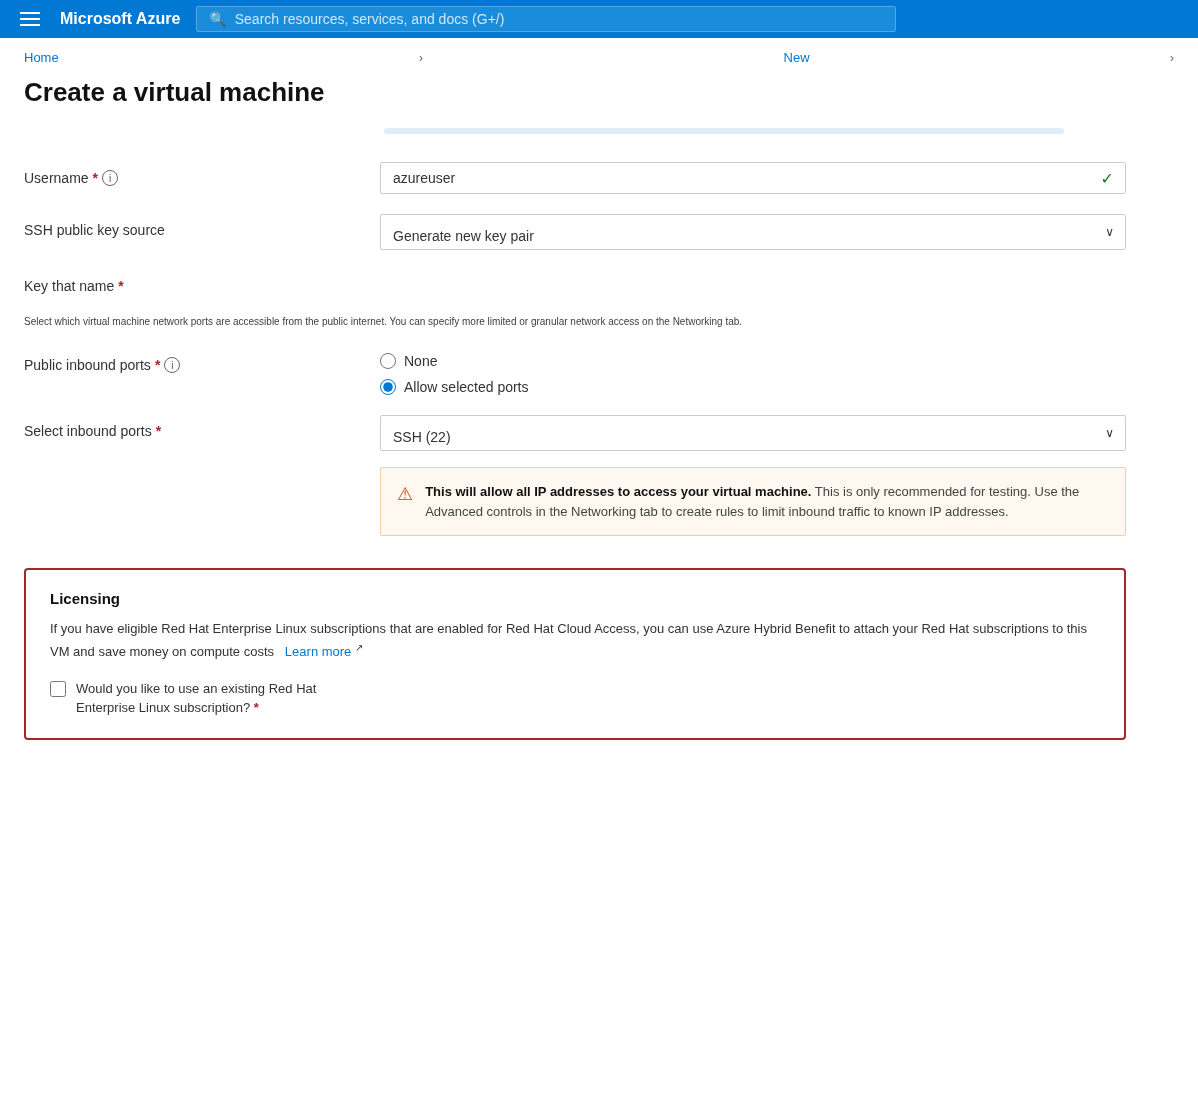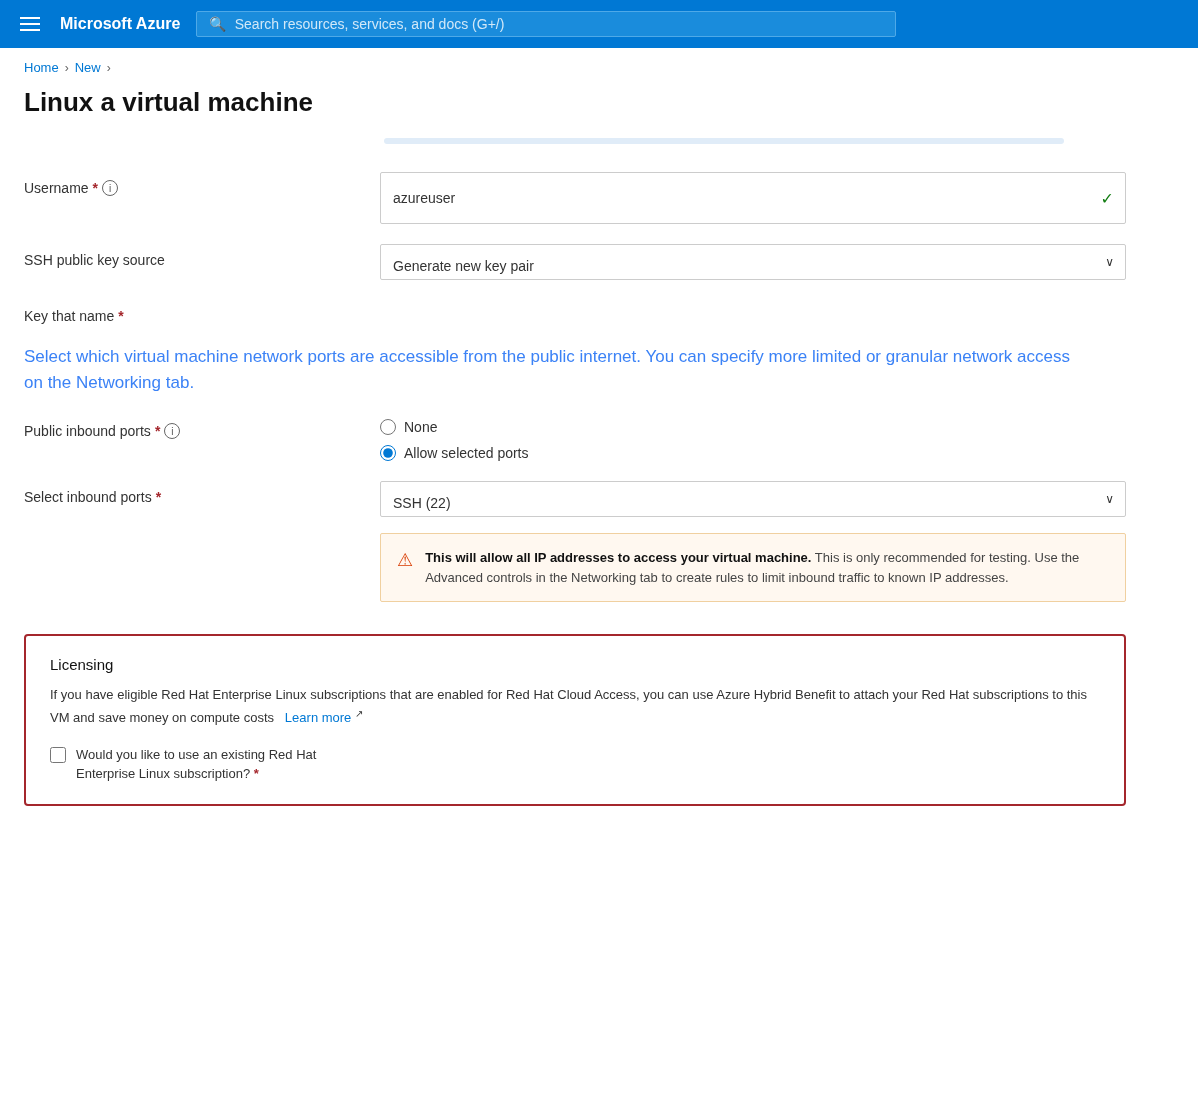--- a/index.html
+++ b/index.html
@@ -4,21 +4,21 @@
   <style>
     * { box-sizing: border-box; margin: 0; padding: 0; }
     body { font-family: 'Segoe UI', Arial, sans-serif; font-size: 14px; color: #333; background: #fff; }
 
     
     .top-nav {
       background: #0078d4;
       display: flex;
       align-items: center;
       padding: 0 16px;
-      height: 48px;
+      height: 38px;
       gap: 16px;
     }
     .hamburger {
       color: white;
       font-size: 18px;
       cursor: pointer;
       display: flex;
       flex-direction: column;
       gap: 4px;
       padding: 4px;
@@ -57,20 +57,21 @@
     .search-bar input::placeholder { color: rgba(255,255,255,0.8); }
     .search-icon-svg { color: rgba(255,255,255,0.9); font-size: 14px; }
 
     
     .breadcrumb {
       display: flex;
       align-items: center;
       padding: 12px 24px 8px;
       gap: 6px;
       font-size: 13px;
+      justify-content: space-between;
     }
     .breadcrumb a { color: #0078d4; text-decoration: none; }
     .breadcrumb-sep { color: #666; font-size: 12px; }
 
     
     .page-title {
       padding: 4px 24px 20px;
       font-size: 26px;
       font-weight: 600;
       color: #111;
@@ -118,21 +119,21 @@
       height: 16px;
       border: 1px solid #666;
       border-radius: 50%;
       font-size: 10px;
       color: #555;
       cursor: pointer;
     }
     .form-control-wrap { flex: 1; }
     .form-input {
       width: 100%;
-      height: 52px;
+      height: 32px;
       border: 1px solid #ccc;
       border-radius: 2px;
       padding: 0 12px;
       font-size: 14px;
       outline: none;
       color: #333;
     }
     .input-with-check {
       position: relative;
     }
@@ -173,22 +174,22 @@
 
     
     .section-heading {
       font-size: 16px;
       font-weight: 700;
       color: #111;
       margin-bottom: 8px;
       margin-top: 8px;
     }
     .section-desc {
-      font-size: 17px;
-      color: #3b82f6;
+      font-size: 10px;
+      color: #404040;
       line-height: 1.5;
       margin-bottom: 20px;
       max-width: 1050px;
     }
 
     
     .radio-group {
       display: flex;
       flex-direction: column;
       gap: 10px;
@@ -233,21 +234,21 @@
 
     
     .licensing-box {
       border: 2px solid #a4262c;
       border-radius: 4px;
       padding: 20px 24px;
       margin-top: 32px;
     }
     .licensing-title {
       font-size: 15px;
-      font-weight: 400;
+      font-weight: 700;
       color: #111;
       margin-bottom: 12px;
     }
     .licensing-desc {
       font-size: 13px;
       color: #333;
       line-height: 1.6;
       margin-bottom: 16px;
     }
     .licensing-desc a {
@@ -290,21 +291,21 @@
   </div>
 </nav>
 
 <div class="breadcrumb">
   <a href="#">Home</a>
   <span class="breadcrumb-sep">›</span>
   <a href="#">New</a>
   <span class="breadcrumb-sep">›</span>
 </div>
 
-<h1 class="page-title">Linux a virtual machine</h1>
+<h1 class="page-title">Create a virtual machine</h1>
 
 <div class="main-content">
 
   <div class="progress-bar-area"></div>
 
   <div class="form-row">
     <div class="form-label">
       <span>Username</span>
       <span class="required-star">*</span>
       <span class="info-icon">i</span>

